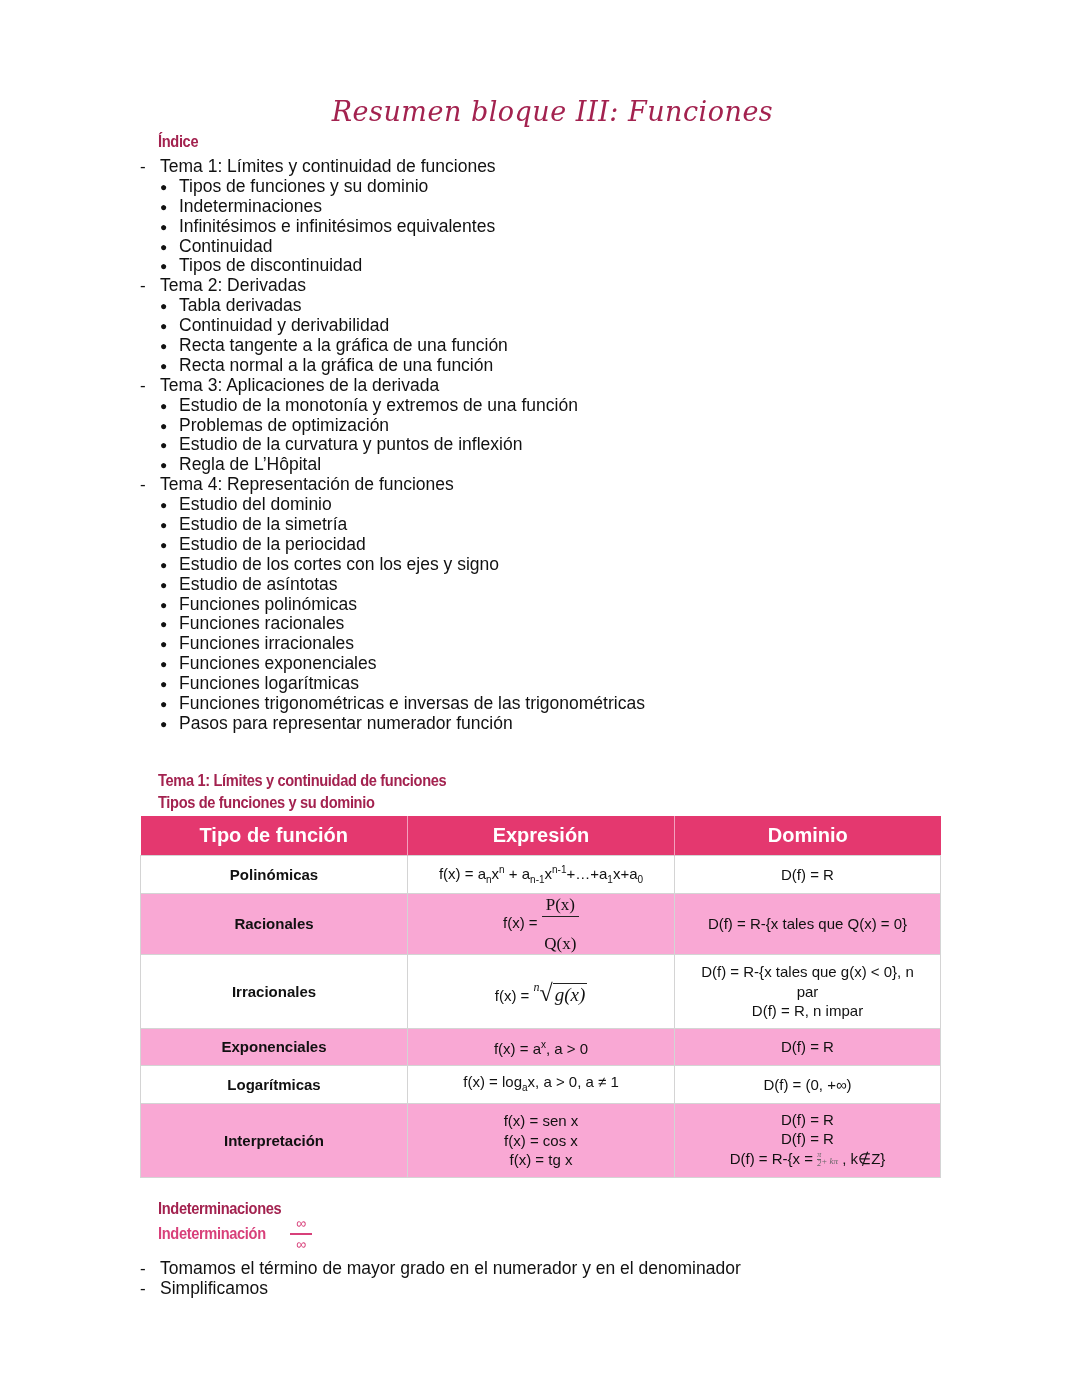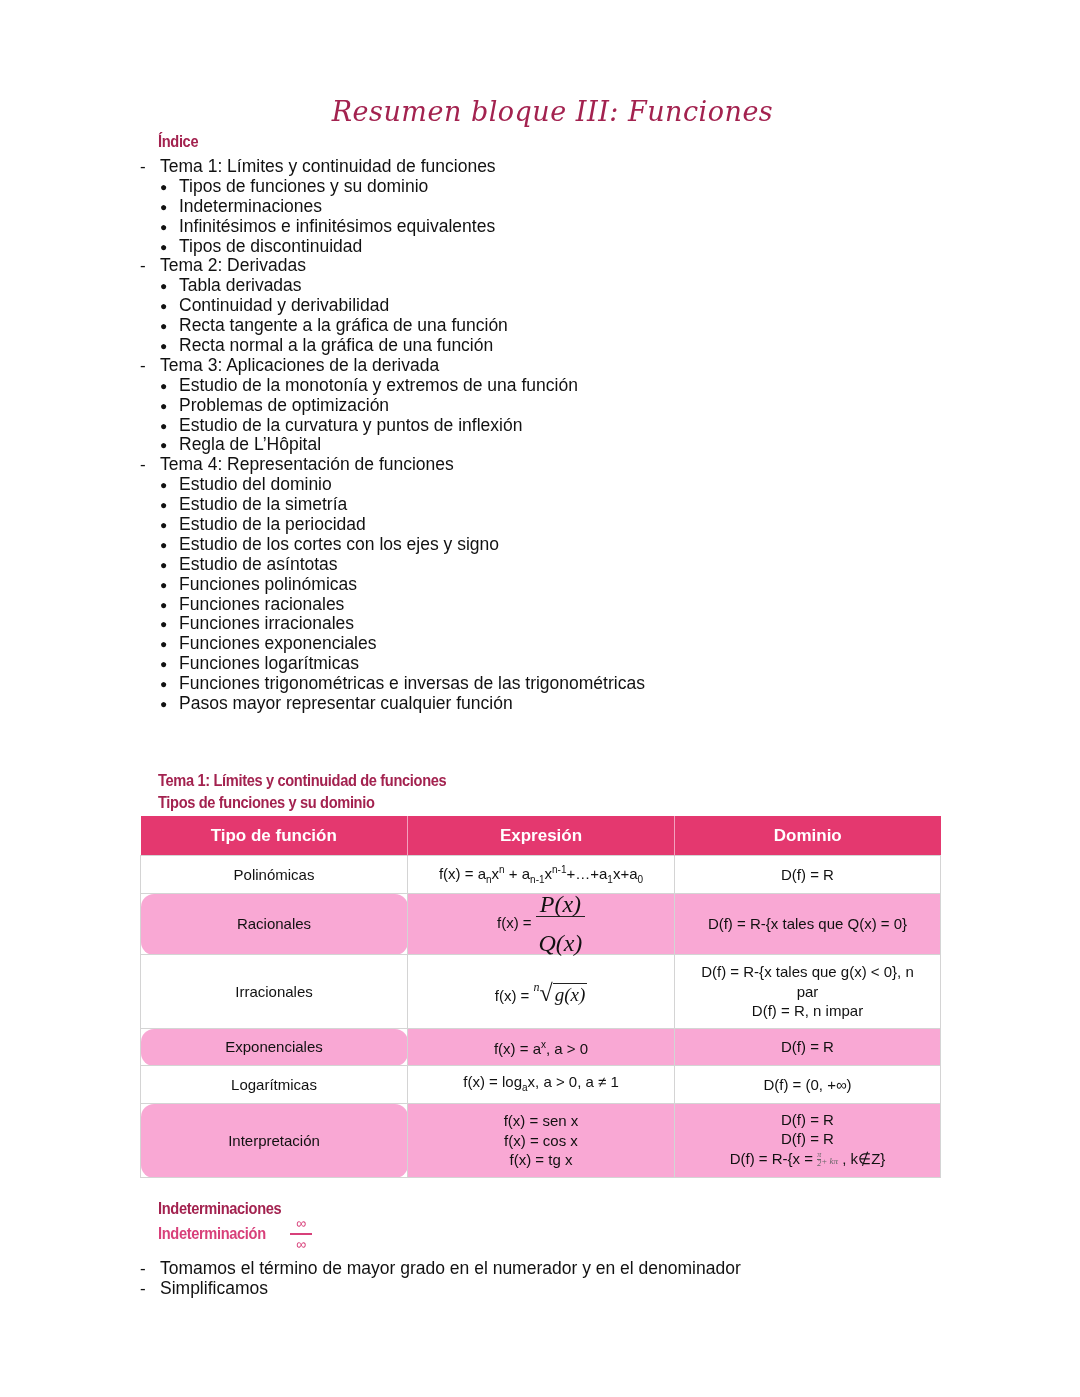--- a/index.html
+++ b/index.html
@@ -28,32 +28,32 @@
   .line { height: 19.9px; line-height: 29px; font-size: 17.5px; white-space: nowrap; }
   .dash-line { padding-left: 0; }
   .dash { display: inline-block; width: 20px; font-size: 17px; }
   .bullet-line { padding-left: 20px; }
   .bullet { display: inline-block; width: 19px; text-align: left; font-size: 12px; vertical-align: 1px; }
   table.ft {
     position: absolute; left: 140px; top: 816px; width: 801px;
     border-collapse: collapse; font-size: 15px;
   }
   table.ft th {
-    background: #e4386f; color: #fff; font-weight: bold; font-size: 17px;
+    background: #e4386f; color: #fff; font-weight: bold; font-size: 20px;
     height: 37px; border-right: 1px solid #f3a1bd; 
   }
   table.ft th:last-child { border-right: none; }
   table.ft td {
     border: 1px solid #d4d4d4; text-align: center; vertical-align: middle;
     line-height: 19.5px; padding: 0 6px;
   }
   table.ft tr.alt td { background: #f9a8d4; }
-  table.ft td.type { font-weight: normal; width: 254px; border-radius: 13px; }
+  table.ft td.type { font-weight: bold; width: 254px; }
   table.ft td.expr { width: 254px; }
-  .frac { display: inline-block; vertical-align: middle; text-align: center; font-family: "Liberation Serif", serif; font-style: italic; font-size: 24px; }
+  .frac { display: inline-block; vertical-align: middle; text-align: center; font-family: "Liberation Serif", serif; font-size: 17px; }
   .frac .num { display: block; border-bottom: 1.3px solid #222; padding: 0 4px 1px; }
   .frac .den { display: block; padding-top: 17px; }
   .root { font-family: "Liberation Serif", serif; font-style: italic; font-size: 19px; }
   .root .idx { font-size: 12px; vertical-align: 10px; }
   .root .rad { font-style: normal; font-size: 24px; }
   .root .arg { border-top: 1.3px solid #222; padding: 0 2px; }
   .small-frac { display: inline-block; vertical-align: middle; font-size: 8px; text-align: center; line-height: 8px; font-family: "Liberation Serif", serif; font-style: italic; color: #666; }
   .small-frac span { display: block; }
   .small-frac .n { border-bottom: 0.8px solid #666; }
   .kpi { font-size: 9px; color: #666; font-style: italic; font-family: "Liberation Serif", serif; }
@@ -70,20 +70,21 @@
 <div class="title">Resumen bloque III: Funciones</div>
 
 <div class="h-dark" style="top:132px;">Índice</div>
 
 <div class="toc">
 
   <div class="line dash-line"><span class="dash">-</span><span>Tema 1: Límites y continuidad de funciones</span></div>
   <div class="line bullet-line"><span class="bullet">●</span><span>Tipos de funciones y su dominio</span></div>
   <div class="line bullet-line"><span class="bullet">●</span><span>Indeterminaciones</span></div>
   <div class="line bullet-line"><span class="bullet">●</span><span>Infinitésimos e infinitésimos equivalentes</span></div>
+  <div class="line bullet-line"><span class="bullet">●</span><span>Continuidad</span></div>
   <div class="line bullet-line"><span class="bullet">●</span><span>Tipos de discontinuidad</span></div>
 
   <div class="line dash-line"><span class="dash">-</span><span>Tema 2: Derivadas</span></div>
   <div class="line bullet-line"><span class="bullet">●</span><span>Tabla derivadas</span></div>
   <div class="line bullet-line"><span class="bullet">●</span><span>Continuidad y derivabilidad</span></div>
   <div class="line bullet-line"><span class="bullet">●</span><span>Recta tangente a la gráfica de una función</span></div>
   <div class="line bullet-line"><span class="bullet">●</span><span>Recta normal a la gráfica de una función</span></div>
 
   <div class="line dash-line"><span class="dash">-</span><span>Tema 3: Aplicaciones de la derivada</span></div>
   <div class="line bullet-line"><span class="bullet">●</span><span>Estudio de la monotonía y extremos de una función</span></div>
@@ -96,21 +97,21 @@
   <div class="line bullet-line"><span class="bullet">●</span><span>Estudio de la simetría</span></div>
   <div class="line bullet-line"><span class="bullet">●</span><span>Estudio de la periocidad</span></div>
   <div class="line bullet-line"><span class="bullet">●</span><span>Estudio de los cortes con los ejes y signo</span></div>
   <div class="line bullet-line"><span class="bullet">●</span><span>Estudio de asíntotas</span></div>
   <div class="line bullet-line"><span class="bullet">●</span><span>Funciones polinómicas</span></div>
   <div class="line bullet-line"><span class="bullet">●</span><span>Funciones racionales</span></div>
   <div class="line bullet-line"><span class="bullet">●</span><span>Funciones irracionales</span></div>
   <div class="line bullet-line"><span class="bullet">●</span><span>Funciones exponenciales</span></div>
   <div class="line bullet-line"><span class="bullet">●</span><span>Funciones logarítmicas</span></div>
   <div class="line bullet-line"><span class="bullet">●</span><span>Funciones trigonométricas e inversas de las trigonométricas</span></div>
-  <div class="line bullet-line"><span class="bullet">●</span><span>Pasos mayor representar cualquier función</span></div>
+  <div class="line bullet-line"><span class="bullet">●</span><span>Pasos para representar numerador función</span></div>
 </div>
 
 <div class="h-dark" style="top:771px;">Tema 1: Límites y continuidad de funciones</div>
 <div class="h-dark" style="top:793px;">Tipos de funciones y su dominio</div>
 
 <table class="ft">
   <thead>
     <tr>
       <th>Tipo de función</th>
       <th>Expresión</th>

